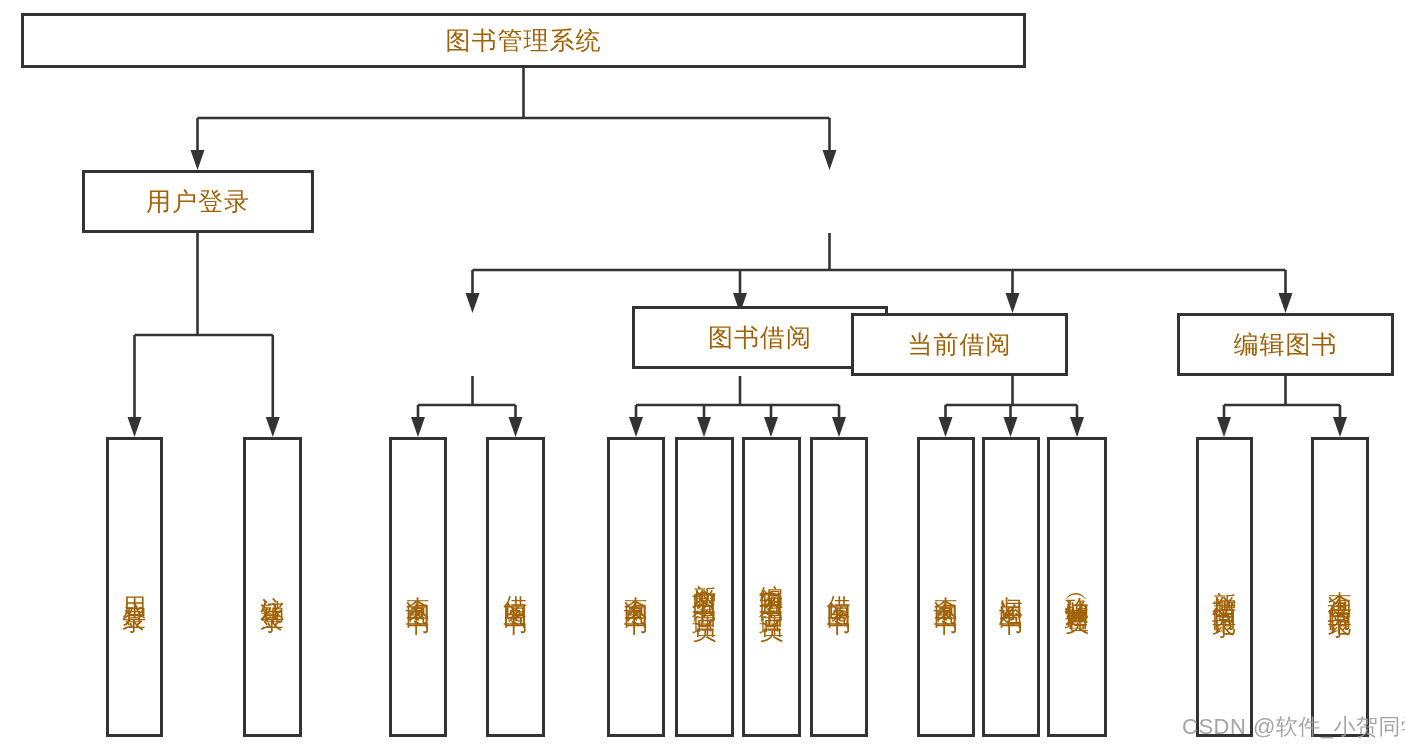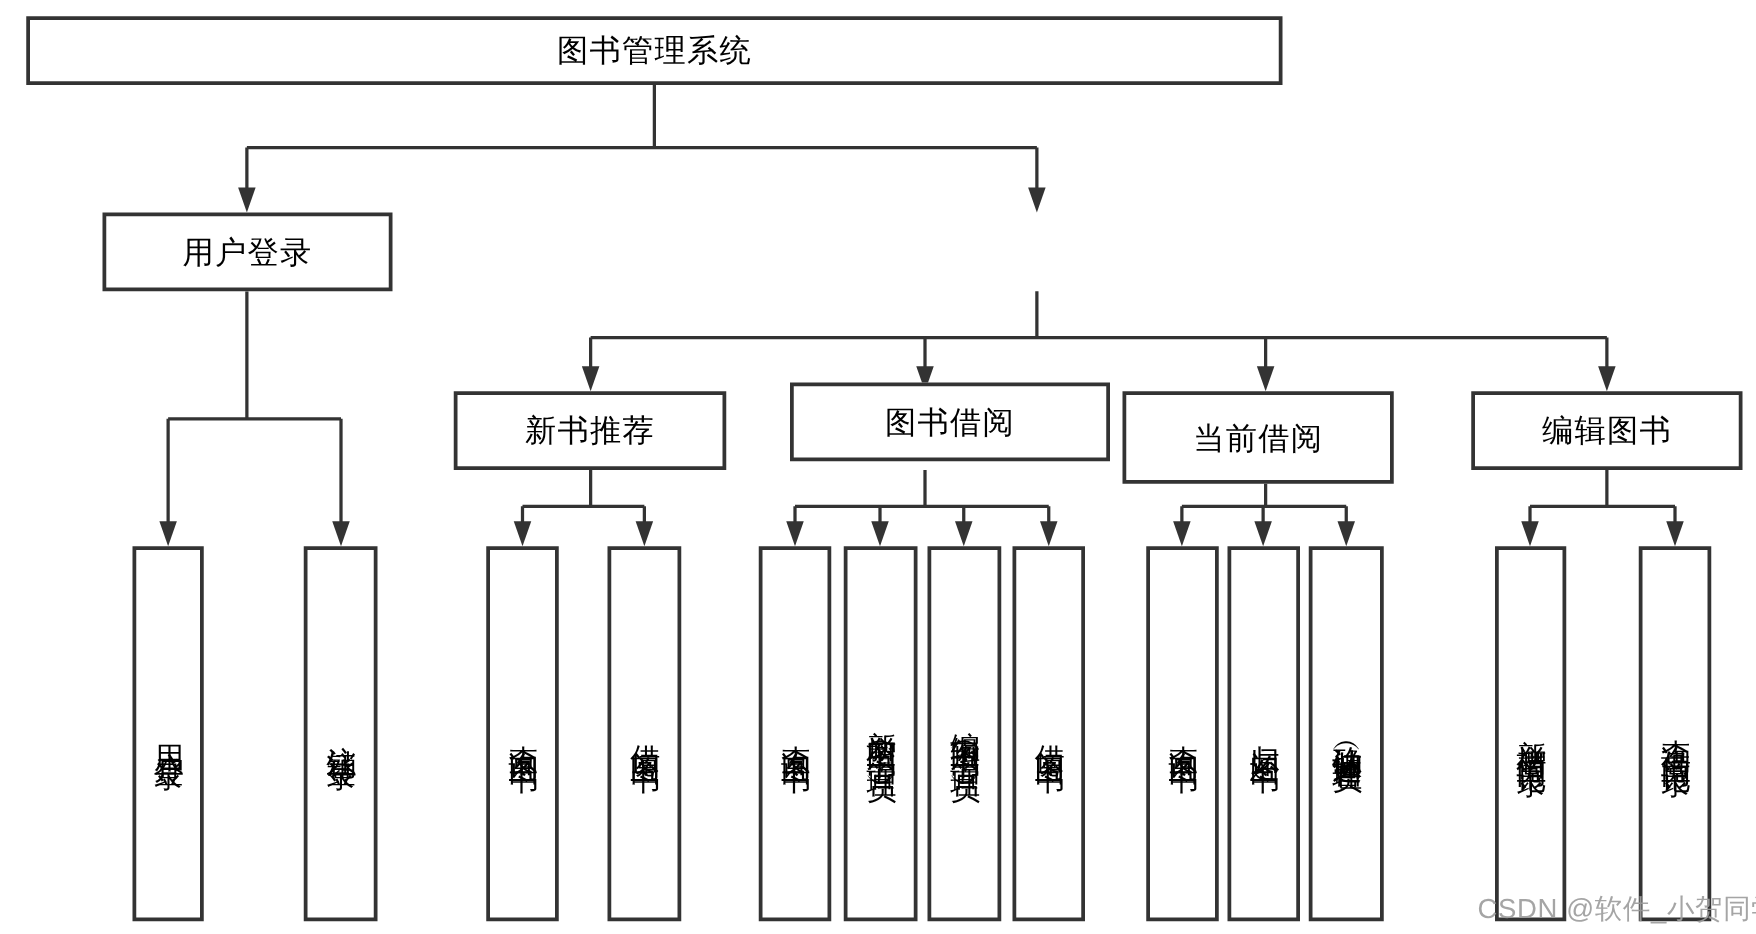--- a/index.html
+++ b/index.html
@@ -12,21 +12,21 @@
   }
   .connectors{position:absolute;left:0;top:0;z-index:1;}
   .box{
     position:absolute;
     box-sizing:border-box;
     background:#ffffff;
     border:3px solid #333333;
     display:flex;
     align-items:center;
     justify-content:center;
-    color:#000000;
+    color:#a16207;
     z-index:2;
   }
   .hlabel{
     font-size:25px;
     letter-spacing:1px;
     white-space:nowrap;
   }
   .leaf .vtext{
     writing-mode:vertical-rl;
     text-orientation:mixed;
@@ -86,27 +86,24 @@
   </svg>
 
   <div class="box" style="left:21px;top:13px;width:1005px;height:55px;">
     <span class="hlabel">图书管理系统</span>
   </div>
 
   <div class="box" style="left:82px;top:170px;width:232px;height:63px;">
     <span class="hlabel">用户登录</span>
   </div>
 
-  <div class="box" style="left:363px;top:313px;width:218px;height:63px;">
-    <span class="hlabel">新书推荐</span>
-  </div>
   <div class="box" style="left:632px;top:306px;width:256px;height:63px;">
     <span class="hlabel">图书借阅</span>
   </div>
-  <div class="box" style="left:898px;top:313px;width:217px;height:74px;">
+  <div class="box" style="left:851px;top:313px;width:217px;height:63px;">
     <span class="hlabel">当前借阅</span>
   </div>
   <div class="box" style="left:1177px;top:313px;width:217px;height:63px;">
     <span class="hlabel">编辑图书</span>
   </div>
 
   <div class="box leaf" style="left:106px;top:437px;width:57px;height:300px;">
     <span class="vtext">用户登录</span>
   </div>
   <div class="box leaf" style="left:243px;top:437px;width:59px;height:300px;">

